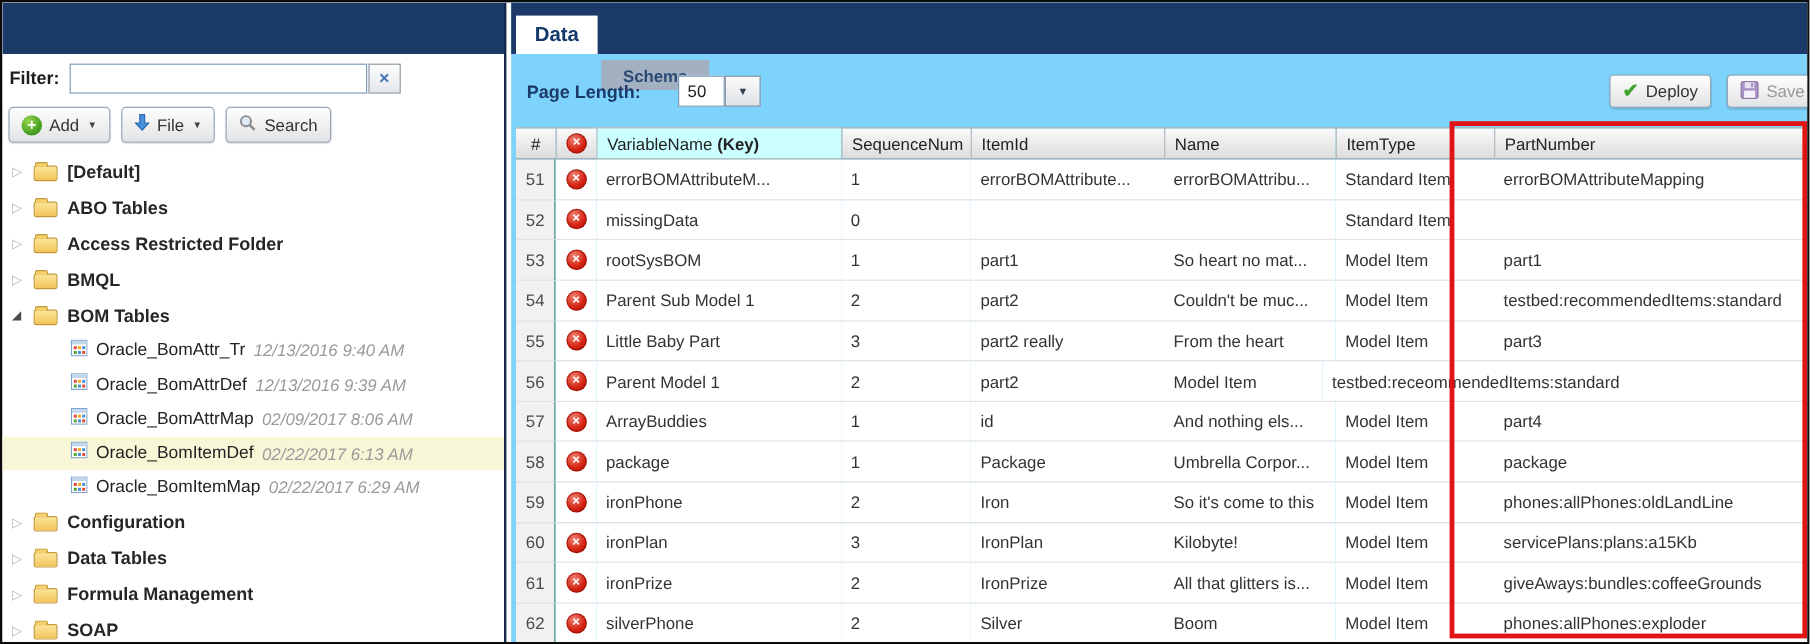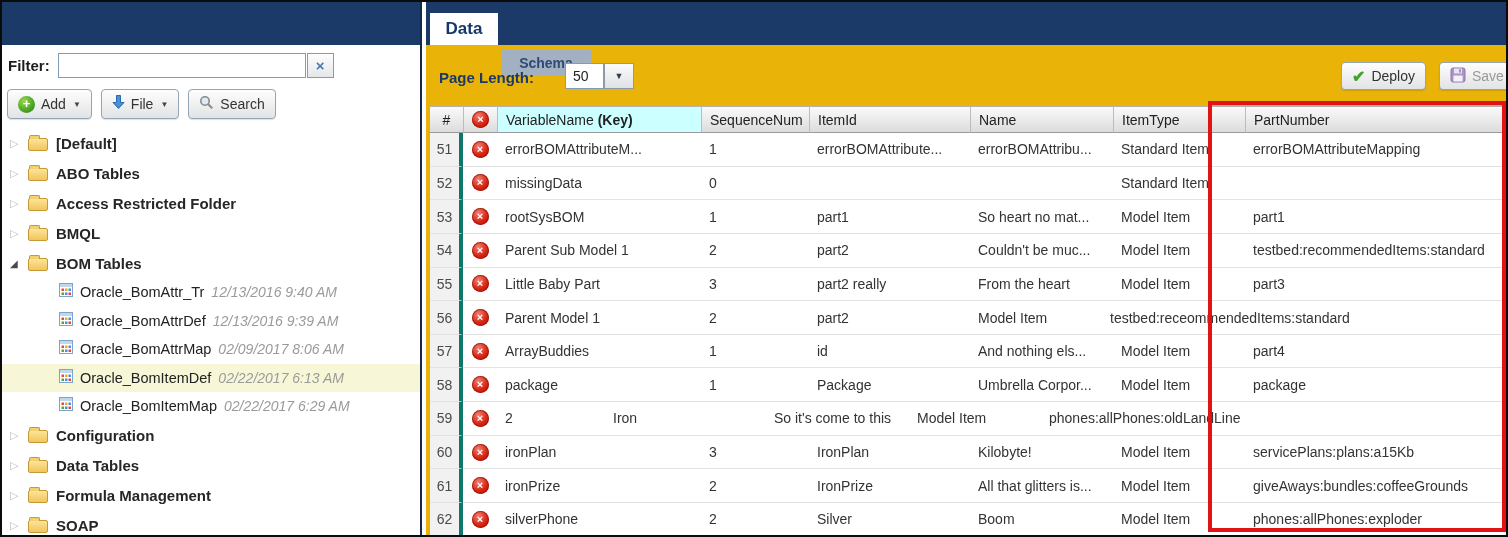--- a/index.html
+++ b/index.html
@@ -38,21 +38,21 @@
     background:linear-gradient(180deg,#fce498,#f2c55c); border:1px solid #c49a38; border-radius:2px; }
   .folder::before { content:""; position:absolute; top:-4px; left:0px; width:9px; height:3px;
     background:#f5d06e; border:1px solid #c49a38; border-bottom:none; border-radius:2px 2px 0 0; }
   .tree-label { font-weight:bold; font-size:15px; color:#262626; }
   .tree-child { height:28.5px; display:flex; align-items:center; padding-left:57px; cursor:pointer; }
   .tree-child.selected { background:#f7f7d8; }
   .tbl-ic { flex:none; margin-right:7px; }
   .child-label { font-size:14.5px; color:#222;text-align:right; }
   .child-ts { font-size:14px; color:#9a9a9a; font-style:italic; margin-left:7px; }
   
-  .main { position:absolute; left:424px; top:0; right:0; bottom:0; background:#eab308; }
+  .main { position:absolute; left:424px; top:0; right:0; bottom:0; background:#7dd3fc; }
   .main-topbar { position:relative; height:43px; background:#1b3a68; }
   .tab { position:absolute; display:flex; align-items:center; justify-content:center; cursor:pointer; }
   .tab-data { left:4px; top:11px; width:68px; height:32px; background:#fff;
     color:#14386b; font-weight:bold; font-size:17px; }
   .tab-schema { left:75px; top:16px; width:90px; height:25px; background:#a3b0c1;
     color:#2c4a74; font-weight:bold; font-size:14px;margin-top:32px; }
   .toolbar { position:relative; height:61px; }
   .pl-label { position:absolute; left:13px; top:24px; font-weight:bold; font-size:15px; color:#1b3a68; }
   .select-box { position:absolute; left:139px; top:18px; width:39px; height:26px;
     border:1px solid #7f9db9; background:#fff; font-size:14px; color:#222;
@@ -78,21 +78,21 @@
   .gbody .gcell { font-size:14px; color:#333; border-bottom:1px solid #e3e3e3; background:#fff; }
   .col-num { width:33px; }
   .col-delete { width:34px; justify-content:center; padding-left:0 !important; }
   .col-variableName { width:204px; }
   .col-sequenceNum { width:108px; }
   .col-itemId { width:161px; }
   .col-name { width:143px; }
   .col-itemType { width:132px; }
   .col-partNumber { flex:1; }
   .gbody .col-num { background:#f1f1f1; color:#4a4a4a; justify-content:center; padding-left:0;
-    border-right:4px solid #0f766e; }
+    border-right:1px solid #0f766e; }
   .del-ic { width:17px; height:17px; border-radius:50%; flex:none; cursor:pointer;
     background:radial-gradient(circle at 38% 30%, #ef8170, #d62514 55%, #a81000);
     box-shadow:inset 0 0 0 1px rgba(140,10,0,.6);
     color:#fff; font-weight:bold; font-size:11px; line-height:17px; text-align:center; }
   
   .red-outline { position:absolute; left:1206px; top:99px; width:298px; height:431px;
     border:4px solid #e01414; pointer-events:none; }
 </style>
 </head>
 <body>
@@ -406,20 +406,21 @@
             <div class="gcell col-itemId">Package</div>
             <div class="gcell col-name">Umbrella Corpor...</div>
             <div class="gcell col-itemType">Model Item</div>
             <div class="gcell col-partNumber">package</div>
           </div>
           <div class="grow">
             <div class="gcell col-num">59</div>
             <div class="gcell col-delete">
               <span class="del-ic">×</span>
             </div>
+            <div class="gcell col-variableName">ironPhone</div>
             <div class="gcell col-sequenceNum">2</div>
             <div class="gcell col-itemId">Iron</div>
             <div class="gcell col-name">So it's come to this</div>
             <div class="gcell col-itemType">Model Item</div>
             <div class="gcell col-partNumber">phones:allPhones:oldLandLine</div>
           </div>
           <div class="grow">
             <div class="gcell col-num">60</div>
             <div class="gcell col-delete">
               <span class="del-ic">×</span>

